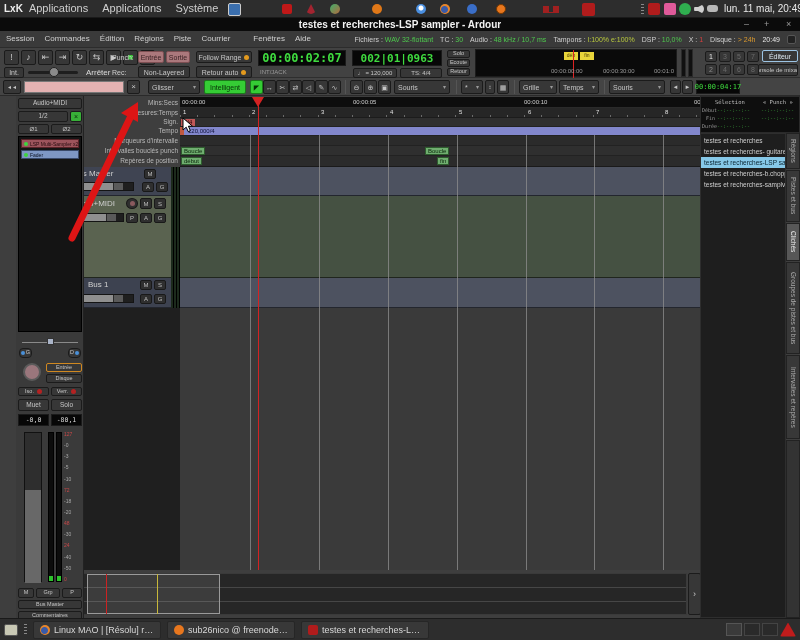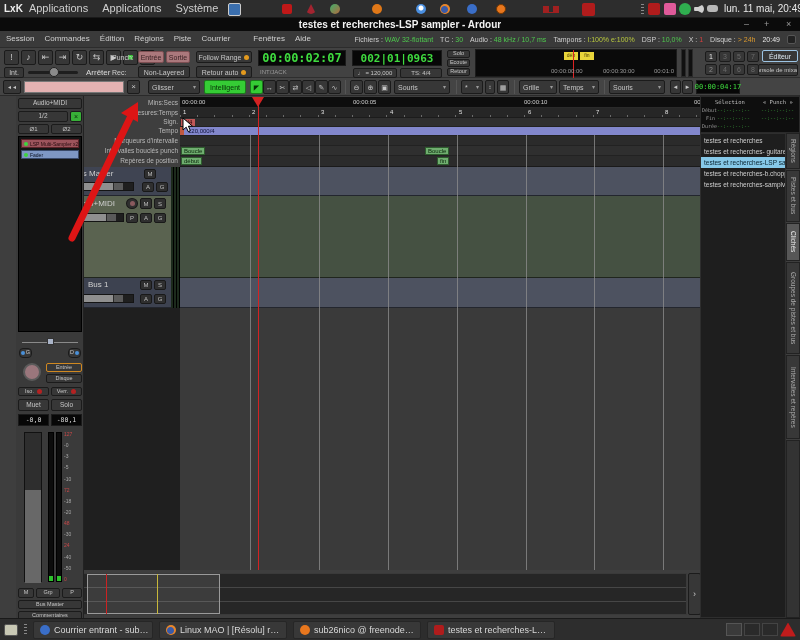--- a/index.html
+++ b/index.html
@@ -401,24 +401,20 @@
   <div class="tab" style="top:133px;height:36px">Régions</div>
   <div class="tab" style="top:170px;height:52px">Pistes et bus</div>
   <div class="tab" style="top:223px;height:38px;background:#575757;color:#eee">Clichés</div>
   <div class="tab" style="top:262px;height:92px">Groupes de pistes et bus</div>
   <div class="tab" style="top:355px;height:84px">Intervalles et repères</div>
   <div class="abs" style="left:786px;top:440px;width:14px;height:178px;background:#333;border:1px solid #222"></div>
 
   <div class="abs" style="left:0;top:618px;width:800px;height:22px;background:#2d2d2d;border-top:1px solid #1a1a1a;display:flex;align-items:center;gap:6px;padding:0 4px">
     <span style="width:14px;height:12px;background:#c8c8b4;border:1px solid #555;border-radius:2px;flex:none"></span>
     <span style="width:3px;height:12px;background:repeating-linear-gradient(#888 0 1px,transparent 1px 3px);flex:none"></span>
-    <div class="taskitem" style="width:120px">
-        <span class="ticon" style="background:#3a6ec8"></span>
-        <span>Courrier entrant - sub…</span>
-      </div>
     <div class="taskitem" style="width:128px">
         <span class="ticon" style="background:radial-gradient(circle at 45% 55%,#3a5ba8 0 3px,#e8862a 4px)"></span>
         <span>Linux MAO | [Résolu] r…</span>
       </div>
     <div class="taskitem" style="width:128px">
         <span class="ticon" style="background:#e8771e"></span>
         <span>sub26nico @ freenode…</span>
       </div>
     <div class="taskitem" style="width:128px">
         <span class="ticon" style="background:#b01c1c;border-radius:2px"></span>

